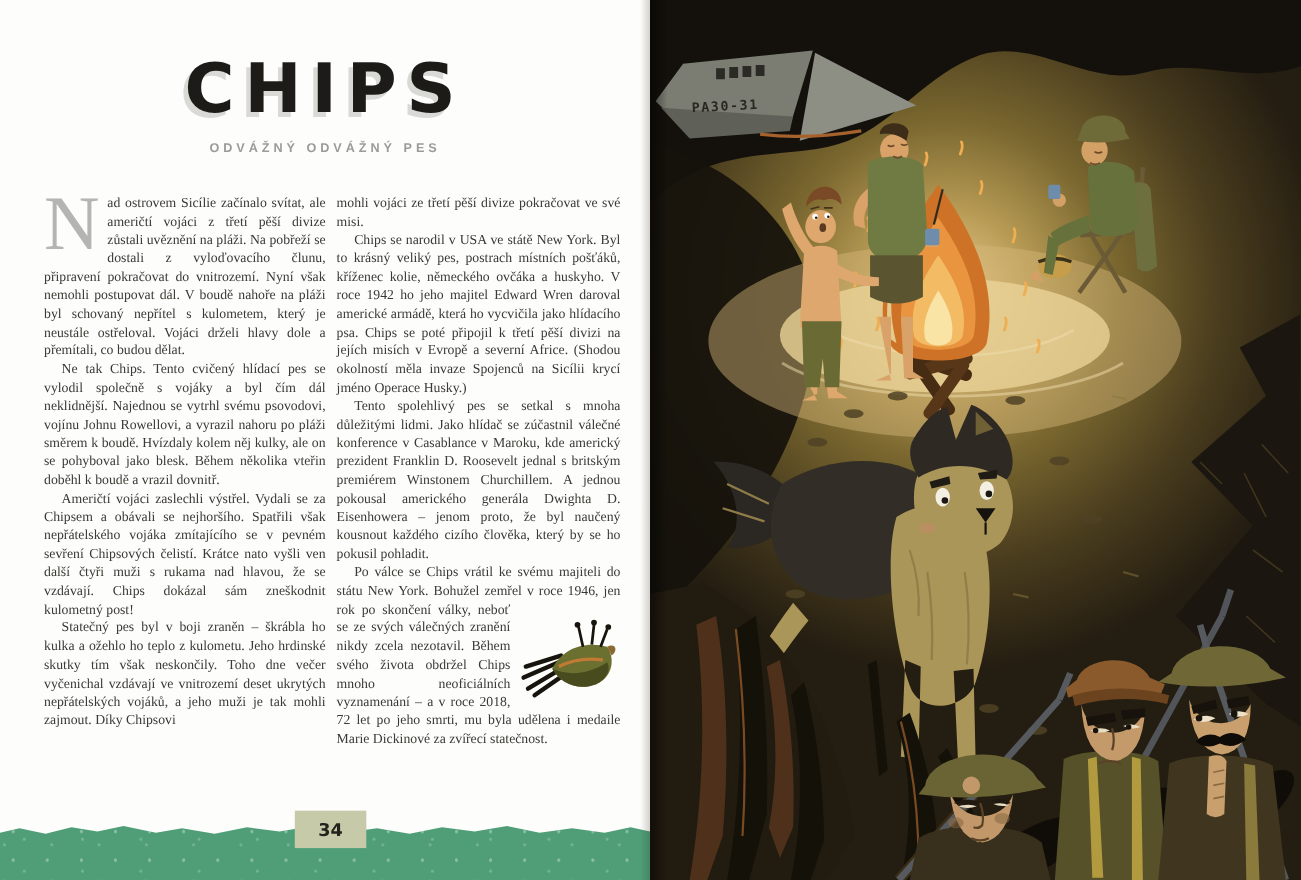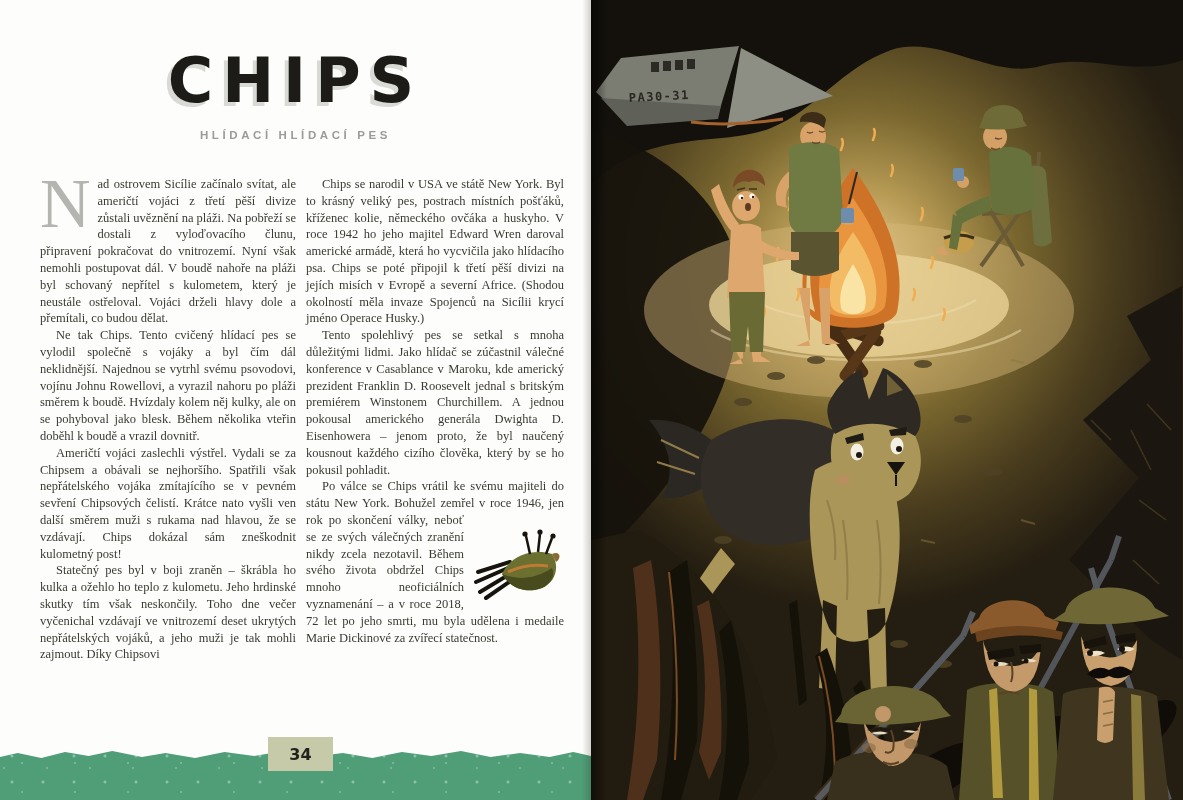--- a/index.html
+++ b/index.html
@@ -39,30 +39,31 @@
   .right-page{position:absolute;left:591px;top:0;width:592px;height:800px;background:#241d11;}
   .right-page svg{display:block;}
 </style>
 </head>
 <body>
 
 <div class="spread">
 
   <div class="left-page">
     <div class="title">CHIPS</div>
-    <div class="subtitle">HLÍDACÍ HLÍDACÍ PES</div>
+    <div class="subtitle">ODVÁŽNÝ ODVÁŽNÝ PES</div>
 
     <div class="col col1">
       <p><span class="dropcap">N</span><span>ad ostrovem Sicílie začínalo svítat, ale američtí vojáci z třetí pěší divize zůstali uvěznění na pláži. Na pobřeží se dostali z vyloďovacího člunu, připravení pokračovat do vnitrozemí. Nyní však nemohli postupovat dál. V boudě nahoře na pláži byl schovaný nepřítel s kulometem, který je neustále ostřeloval. Vojáci drželi hlavy dole a přemítali, co budou dělat.</span></p>
       <p class="indent">Ne tak Chips. Tento cvičený hlídací pes se vylodil společně s vojáky a byl čím dál neklidnější. Najednou se vytrhl svému psovodovi, vojínu Johnu Rowellovi, a vyrazil nahoru po pláži směrem k boudě. Hvízdaly kolem něj kulky, ale on se pohyboval jako blesk. Během několika vteřin doběhl k boudě a vrazil dovnitř.</p>
-      <p class="indent">Američtí vojáci zaslechli výstřel. Vydali se za Chipsem a obávali se nejhoršího. Spatřili však nepřátelského vojáka zmítajícího se v pevném sevření Chipsových čelistí. Krátce nato vyšli ven další směrem muži s rukama nad hlavou, že se vzdávají. Chips dokázal sám zneškodnit kulometný post!</p>
+      <p class="indent">Američtí vojáci zaslechli výstřel. Vydali se za Chipsem a obávali se nejhoršího. Spatřili však nepřátelského vojáka zmítajícího se v pevném sevření Chipsových čelistí. Krátce nato vyšli ven další čtyři muži s rukama nad hlavou, že se vzdávají. Chips dokázal sám zneškodnit kulometný post!</p>
       <p class="indent">Statečný pes byl v boji zraněn – škrábla ho kulka a ožehlo ho teplo z kulometu. Jeho hrdinské skutky tím však neskončily. Toho dne večer vyčenichal vzdávají ve vnitrozemí deset ukrytých nepřátelských vojáků, a jeho muži je tak mohli zajmout. Díky Chipsovi</p>
     </div>
 
     <div class="col col2">
+      <p>mohli vojáci ze třetí pěší divize pokračovat ve své misi.</p>
       <p class="indent">Chips se narodil v USA ve státě New York. Byl to krásný veliký pes, postrach místních pošťáků, kříženec kolie, německého ovčáka a huskyho. V roce 1942 ho jeho majitel Edward Wren daroval americké armádě, která ho vycvičila jako hlídacího psa. Chips se poté připojil k třetí pěší divizi na jejích misích v Evropě a severní Africe. (Shodou okolností měla invaze Spojenců na Sicílii krycí jméno Operace Husky.)</p>
       <p class="indent">Tento spolehlivý pes se setkal s mnoha důležitými lidmi. Jako hlídač se zúčastnil válečné konference v Casablance v Maroku, kde americký prezident Franklin D. Roosevelt jednal s britským premiérem Winstonem Churchillem. A jednou pokousal amerického generála Dwighta D. Eisenhowera – jenom proto, že byl naučený kousnout každého cizího člověka, který by se ho pokusil pohladit.</p>
       <p class="indent">
         <svg class="bird-deco" viewBox="0 0 92 76">
           <path d="M6,44 L38,34 M4,54 L36,40 M8,64 L38,46 M14,70 L40,52" stroke="#17130d" stroke-width="4" stroke-linecap="round" fill="none"></path>
           <path d="M30,46 C38,28 60,20 80,26 C88,38 84,54 70,60 C54,66 38,60 30,46 Z" fill="#6b6f2f"></path>
           <path d="M30,46 C44,52 62,52 80,40 C84,48 78,56 70,60 C54,66 38,60 30,46 Z" fill="#474b1e"></path>
           <path d="M36,44 C48,38 62,36 76,38" stroke="#bf7a33" stroke-width="3" fill="none"></path>
           <path d="M58,26 L54,8 M66,24 L68,6 M74,26 L80,10" stroke="#17130d" stroke-width="2.5" fill="none"></path>
           <circle cx="53" cy="6" r="2.6" fill="#17130d"></circle>

